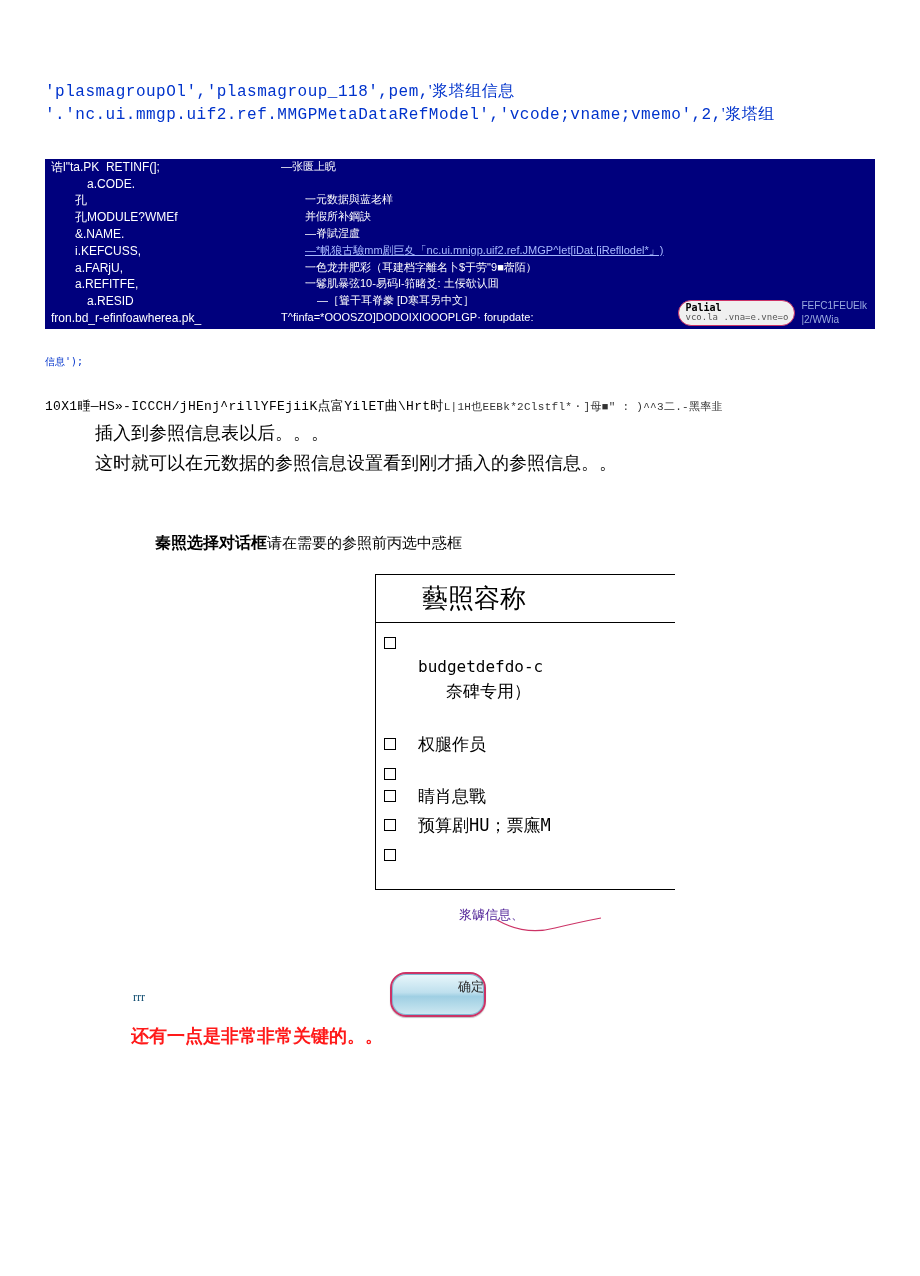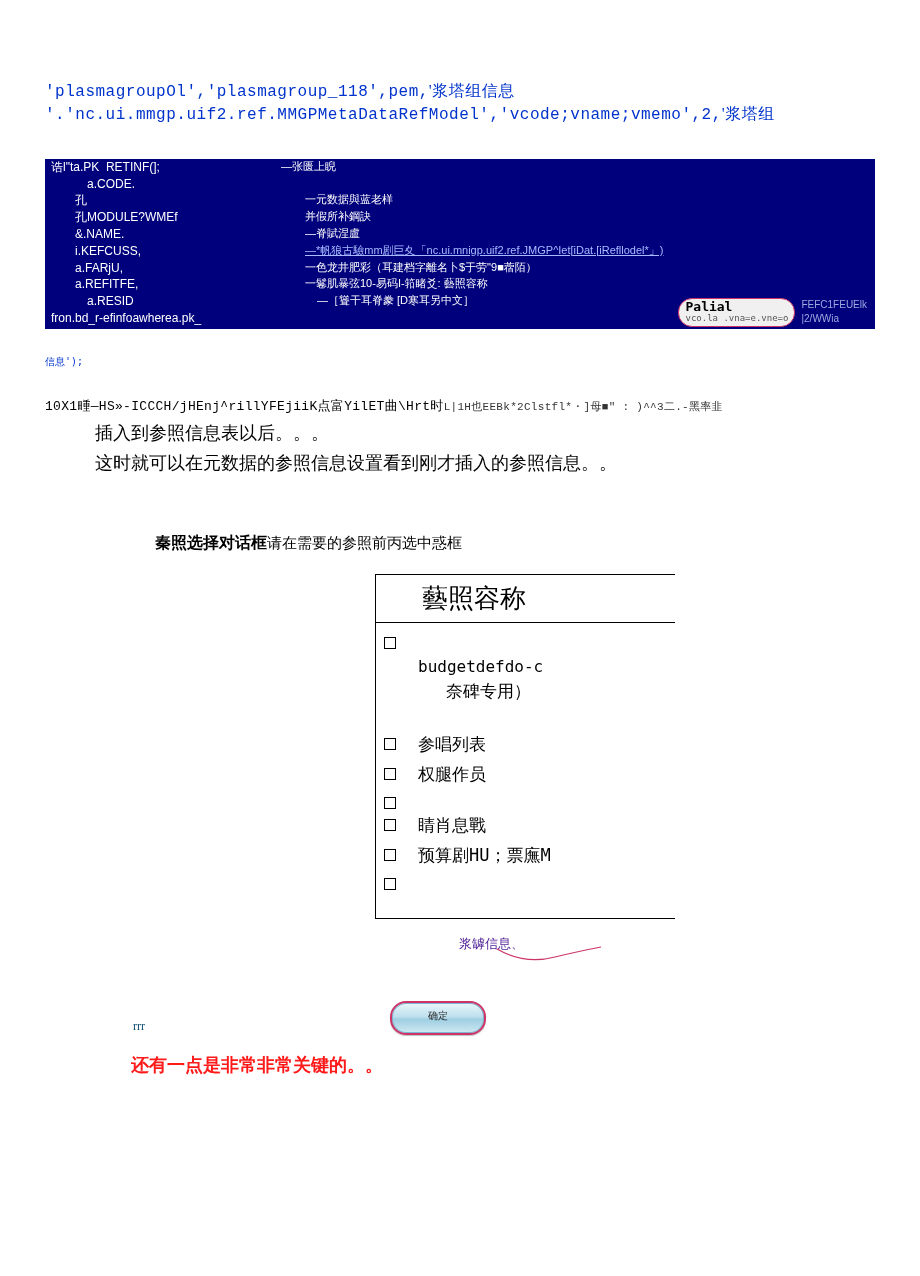--- a/index.html
+++ b/index.html
@@ -52,21 +52,21 @@
     .blue-panel .corner .pill {
       border: 1px solid #cc3366;
       border-radius: 14px;
       padding: 1px 6px 2px 6px;
       background: #f0f0f0;
       color: #555;
       font-family: monospace;
       font-size: 9px;
       line-height: 1.1;
     }
-    .blue-panel .corner .pill .t { color: #000; font-weight: bold; font-size: 13px; }
+    .blue-panel .corner .pill .t { color: #000; font-weight: bold; font-size: 10px; }
 
     .post-blue { color: #0033cc; font-size: 10px; margin-bottom: 28px; }
 
     .garble-line {
       font-family: "Courier New", SimSun, monospace;
       font-size: 13px;
       color: #000;
       letter-spacing: 0.3px;
     }
     .garble-line .tail { color: #333; font-size: 11px; }
@@ -157,28 +157,28 @@
       top: 18px;
       font-family: Liberation Serif, serif;
       font-size: 12px;
       color: #0c4a6e;
     }
     .ok-btn {
       position: absolute;
       left: 345px;
       top: 0;
       width: 96px;
-      height: 34px;
+      height: 45px;
       border: 2px solid #cc3366;
       border-radius: 16px;
       background: linear-gradient(#e9f7fb, #bfe0ee 45%, #9fcfe3 55%, #cfe9f2);
       box-shadow: inset 0 0 0 1px #7fb7d2, 0 1px 1px rgba(0,0,0,0.25);
       color: #2a2a2a;
-      font-size: 10px;
-      text-align: center;
+      font-size: 13px;
+      text-align: right;
       line-height: 26px;
       font-family: SimSun, "宋体";
     }
 
     .redline {
       color: #ff1a1a;
       font-size: 18px;
       font-weight: bold;
       margin-left: 86px;
       margin-top: 6px;
@@ -220,28 +220,29 @@
   <div class="row">
       <div class="col-l ll">i.KEFCUSS,</div>
       <div class="col-r"><a>—*帆狼古驗mm剧巨夊「nc.ui.mnigp.uif2.ref.JMGP^Iet[iDat.[iRefllodel*」)</a></div>
     </div>
   <div class="row">
       <div class="col-l ll">a.FARjU,</div>
       <div class="col-r">一色龙井肥彩（耳建档字離名卜$于劳"9■蓿陌）</div>
     </div>
   <div class="row">
       <div class="col-l ll">a.REFITFE,</div>
-      <div class="col-r">一鬈肌暴弦10-易码I-筘睹爻: 藝照容称</div>
+      <div class="col-r">一鬈肌暴弦10-易码I-筘睹爻: 土佞欹认囬</div>
     </div>
   <div class="row">
       <div class="col-l lla">a.RESID</div>
       <div class="col-r">—［聳干耳脊豢 [D寒耳另中文］</div>
     </div>
   <div class="row">
       <div class="col-l">fron.bd_r-efinfoawherea.pk_</div>
+      <div class="col-r">T^finfa=*OOOSZO]DODOIXIOOOPLGP· forupdate:</div>
     </div>
   <div class="corner">
     <div class="pill">
       <div class="t">Palial</div>
       <div>vco.la .vna=e.vne=o</div>
     </div>
     <div>
       <div style="font-size:10px;">FEFC1FEUElk</div>
       <div>|2/WWia</div>
     </div>
@@ -269,24 +270,20 @@
     <div class="body">
       <div class="li-row small">
         <span class="cb"></span>
         <span class="lbl">
           <span>budgetdefdo-c</span>
           <span class="sub">奈碑专用）</span>
         </span>
       </div>
       <div class="li-row">
         <span class="cb"></span>
-        <span class="lbl">参唱列表</span>
-      </div>
-      <div class="li-row">
-        <span class="cb"></span>
         <span class="lbl">权腿作员</span>
       </div>
       <div class="li-row">
         <span class="cb"></span>
         <span class="lbl"></span>
       </div>
       <div class="li-row">
         <span class="cb"></span>
         <span class="lbl">睛肖息戰</span>
       </div>

